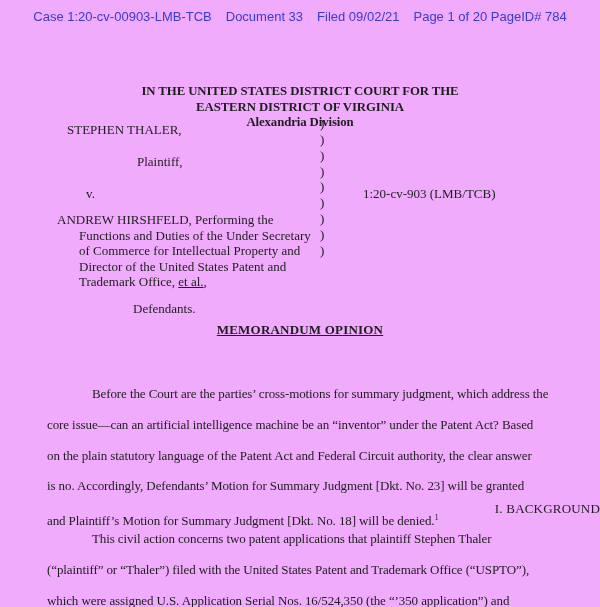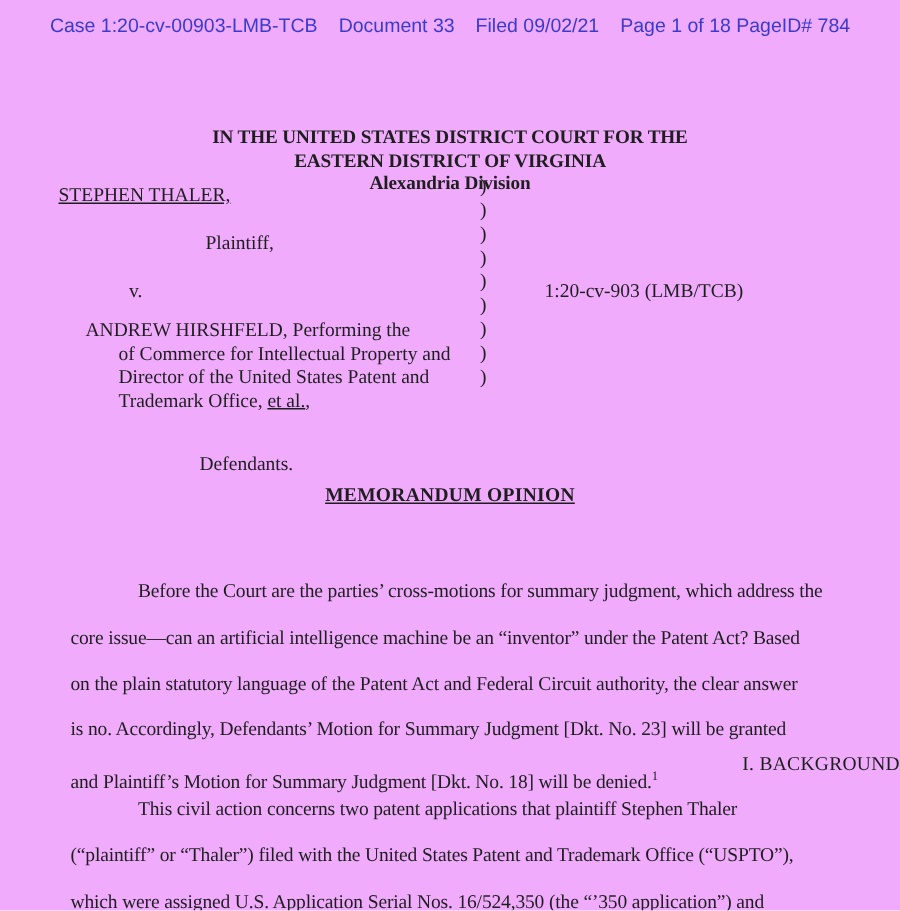--- a/index.html
+++ b/index.html
@@ -25,21 +25,21 @@
   
   .court-title {
     position:absolute; top:65px; left:0; right:0;
     text-align:center; font-weight:bold;
     font-size:12.8px; line-height:15.5px;
     letter-spacing:-0.1px;
     margin-top:19px;
   }
 
   
-  .plaintiff-name { left:39px; top:122px;text-decoration:underline; }
+  .plaintiff-name { left:67px; top:122px; }
   .paren-col {
     left:320px; top:116px;
     line-height:15.85px; white-space:pre-line;
   }
   .plaintiff-role { left:137px; top:154px; }
   .versus { left:86px; top:186px; }
   .case-no { left:363px; top:186px; }
   .def-block { left:57px; top:212px; line-height:15.6px; }
   .def-block .def-line { white-space:nowrap; }
   .def-block .def-line + .def-line { margin-left:22px; }
@@ -67,21 +67,21 @@
 </style>
 </head>
 <body>
 
 <div class="page">
 
   <div class="ecf-header">
     <span>Case 1:20-cv-00903-LMB-TCB</span>
     <span>Document 33</span>
     <span>Filed 09/02/21</span>
-    <span>Page 1 of 18 PageID# 784</span>
+    <span>Page 1 of 20 PageID# 784</span>
   </div>
 
   <div class="court-title">
     <div>IN THE UNITED STATES DISTRICT COURT FOR THE</div>
     <div>EASTERN DISTRICT OF VIRGINIA</div>
     <div>Alexandria Division</div>
   </div>
 
   <div class="abs plaintiff-name">STEPHEN THALER,</div>
 
@@ -96,20 +96,21 @@
 )</div>
 
   <div class="abs plaintiff-role">Plaintiff,</div>
 
   <div class="abs versus">v.</div>
 
   <div class="abs case-no">1:20-cv-903 (LMB/TCB)</div>
 
   <div class="abs def-block">
     <div class="def-line">ANDREW HIRSHFELD, Performing the</div>
+    <div class="def-line">Functions and Duties of the Under Secretary</div>
     <div class="def-line">of Commerce for Intellectual Property and</div>
     <div class="def-line">Director of the United States Patent and</div>
     <div class="def-line"><span>Trademark Office, </span><span class="u">et al.</span><span>,</span></div>
   </div>
 
   <div class="abs def-role">Defendants.</div>
 
   <div class="memo-heading">
     <span>MEMORANDUM OPINION</span>
   </div>

